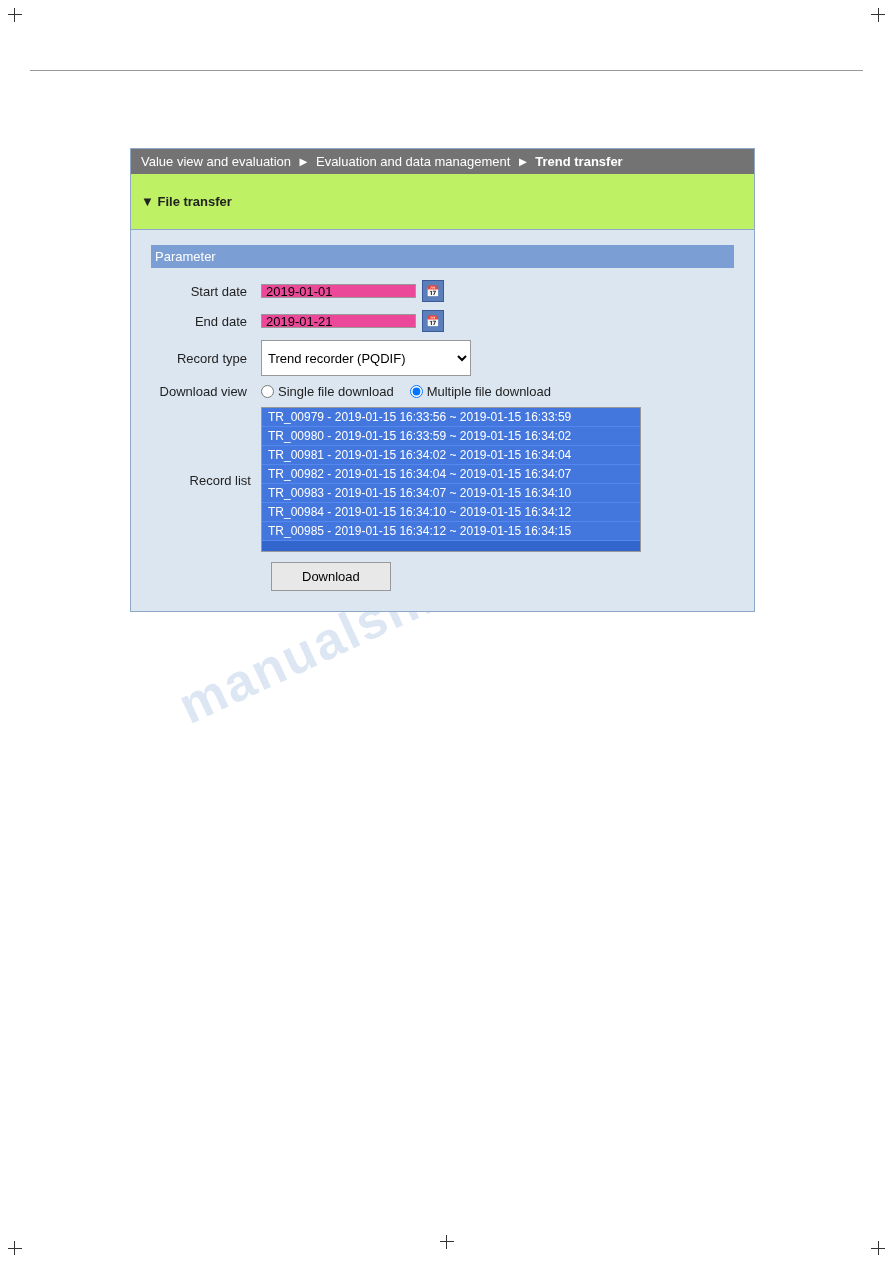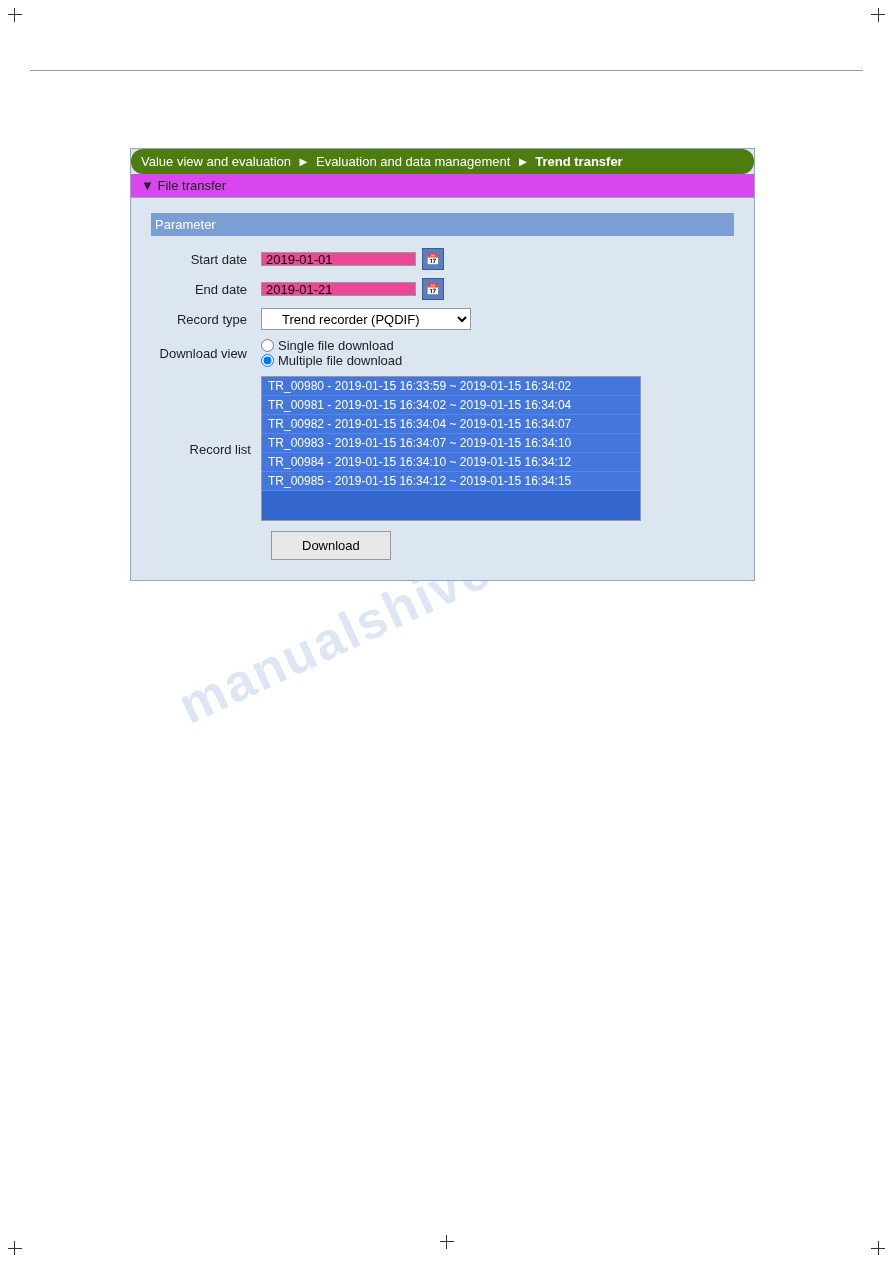--- a/index.html
+++ b/index.html
@@ -77,42 +77,41 @@
       position: absolute;
       top: 148px;
       left: 130px;
       width: 625px;
       background: #dce6f1;
       border: 1px solid #8fa8c8;
     }
 
     
     .breadcrumb-bar {
-      background: #4d7c0f;
+      background: #737373;
       color: #fff;
       padding: 5px 10px;
       font-size: 13px;
       display: flex;
       align-items: center;
       gap: 4px;
-      border-radius: 12px;
     }
     .breadcrumb-bar .sep {
       margin: 0 2px;
     }
     .breadcrumb-bar .active {
       font-weight: bold;
     }
 
     
     .section-header {
-      background: #d946ef;
-      padding: 4px 10px;
-      font-size: 13px;
-      font-weight: normal;
+      background: #bef264;
+      padding: 20px 10px;
+      font-size: 13px;
+      font-weight: bold;
       border-bottom: 1px solid #8fa8c8;
     }
 
     
     .content-area {
       padding: 15px 20px 20px 20px;
     }
 
     
     .param-header {
@@ -165,33 +164,32 @@
       display: flex;
       align-items: center;
       justify-content: center;
       color: #fff;
       font-size: 11px;
     }
 
     
     .select-input {
       width: 210px;
-      height: 22px;
+      height: 36px;
       border: 1px solid #999;
       background: #fff;
       font-size: 13px;
-      padding: 0 16px;
+      padding: 0 2px;
     }
 
     
     .radio-group {
       display: flex;
-      align-items: flex-start;
-      gap: 0;
-      flex-direction: column;
+      align-items: flex-end;
+      gap: 16px;
     }
     .radio-item {
       display: flex;
       align-items: center;
       gap: 4px;
       font-size: 13px;
     }
     .radio-item input[type="radio"] {
       margin: 0;
     }
@@ -337,20 +335,21 @@
             <span>Multiple file download</span>
           </label>
         </div>
       </div>
     </div>
 
     
     <div class="record-list-container">
       <div class="record-list-label">Record list</div>
       <div class="record-list" id="record-list">
+      <div class="record-item">TR_00979 - 2019-01-15 16:33:56 ~ 2019-01-15 16:33:59</div>
           <div class="record-item">TR_00980 - 2019-01-15 16:33:59 ~ 2019-01-15 16:34:02</div>
           <div class="record-item">TR_00981 - 2019-01-15 16:34:02 ~ 2019-01-15 16:34:04</div>
           <div class="record-item">TR_00982 - 2019-01-15 16:34:04 ~ 2019-01-15 16:34:07</div>
           <div class="record-item">TR_00983 - 2019-01-15 16:34:07 ~ 2019-01-15 16:34:10</div>
           <div class="record-item">TR_00984 - 2019-01-15 16:34:10 ~ 2019-01-15 16:34:12</div>
           <div class="record-item">TR_00985 - 2019-01-15 16:34:12 ~ 2019-01-15 16:34:15</div>
         </div>
     </div>
 
     

